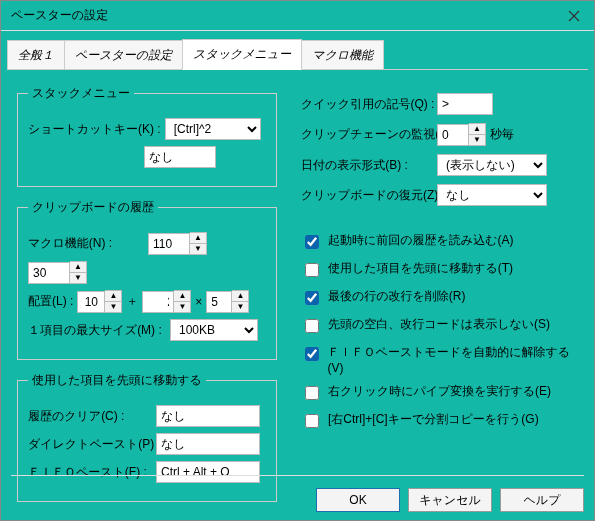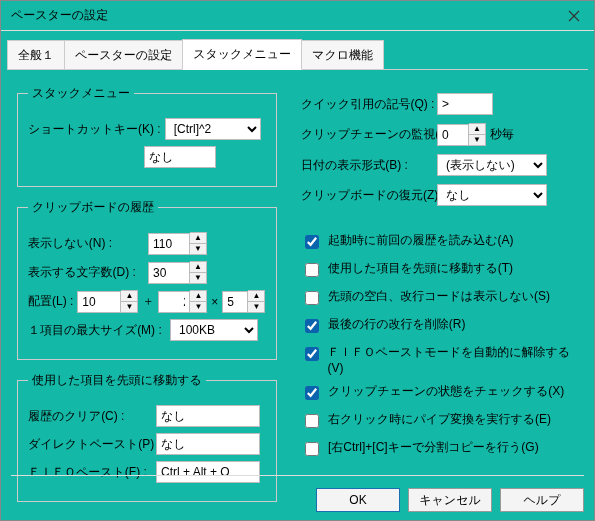--- a/index.html
+++ b/index.html
@@ -1,20 +1,20 @@
 <!DOCTYPE html>
 <html><head>
 <meta charset="utf-8">
 <style>
   * { box-sizing: border-box; font-family: "Meiryo UI","MS UI Gothic",sans-serif; font-size: 12px; }
   body { margin: 0; background:#fff; }
   .window { width:595px; height:521px; border:1px solid #888; position:relative; background:#14b8a6; }
   .titlebar { height:30px; display:flex; align-items:center; justify-content:space-between; padding:0 0 0 10px; border-bottom:1px solid #ddd; }
   .titlebar .close { width:40px; height:30px; display:flex; align-items:center; justify-content:center; cursor:pointer; }
-  .tabs { display:flex; align-items:flex-end; margin:8px 6px 0 6px; }
+  .tabs { display:flex; align-items:flex-end; margin:8px 6px 0 6px;font-style:italic; }
   .tab { padding:6px 10px; border:1px solid #ccc; border-bottom:none; background:#f6f6f6; margin-right:-1px; position:relative; cursor:pointer; }
   .tab.active { background:#fff; border-bottom:1px solid #fff; z-index:2; }
   .tabline { height:1px; background:#ccc; margin:0 6px; position:relative; top:-1px; z-index:1; }
   .content { position:relative; padding:14px 16px 8px 16px; }
   fieldset { border:1px solid #ccc; padding:10px 10px 12px 10px; margin:0 0 12px 0; }
   legend { padding:0 4px; }
   .row { display:flex; align-items:center; margin:6px 0; gap:4px; }
   .lbl { white-space:nowrap; }
   select, input[type=text] { height:22px; border:1px solid #bbb; background:#fff; padding:0 4px; }
   select { padding-right:4px; }
@@ -64,43 +64,42 @@
           <select style="width:96px"><option>[Ctrl]^2</option></select>
         </div>
         <div class="row">
           <input type="text" readonly="" class="readonly" style="width: 72px; margin-left: 116px;" value="なし">
         </div>
       </fieldset>
 
       <fieldset>
         <legend>クリップボードの履歴</legend>
         <div class="row">
-          <span class="lbl" style="width:116px">表示しない(N) :</span>
+          <span class="lbl" style="width:116px">マクロ機能(N) :</span>
           <div class="spinner">
             <input type="text" value="110" style="">
             <div class="btns">
                 <div>▲</div>
                 <div>▼</div>
               </div>
           </div>
         </div>
         <div class="row">
-          <span class="lbl" style="width:116px">表示する文字数(D) :</span>
           <div class="spinner">
             <input type="text" value="30" style="">
             <div class="btns">
                 <div>▲</div>
                 <div>▼</div>
               </div>
           </div>
         </div>
         <div class="row">
           <span class="lbl">配置(L) :</span>
           <div class="spinner">
-              <input style="width: 44px;" type="text" value="10">
+              <input style="width: 28px; text-align: center;" type="text" value="10">
               <div class="btns">
                 <div>▲</div>
                 <div>▼</div>
               </div>
             </div>
           <span>＋</span>
           <div class="spinner">
               <input style="width: 32px; padding-left: 24px;" type="text" value="20">
               <div class="btns">
                 <div>▲</div>
@@ -167,34 +166,30 @@
       <div style="height:10px"></div>
       <label class="check">
           <input type="checkbox" checked="" style="">
           <span>起動時に前回の履歴を読み込む(A)</span>
         </label>
       <label class="check">
           <input type="checkbox" style="">
           <span>使用した項目を先頭に移動する(T)</span>
         </label>
       <label class="check">
-          <input type="checkbox" style="">
-          <span>先頭の空白、改行コードは表示しない(S)</span>
-        </label>
-      <label class="check">
           <input type="checkbox" checked="" style="">
           <span>最後の行の改行を削除(R)</span>
         </label>
       <label class="check">
+          <input type="checkbox" style="">
+          <span>先頭の空白、改行コードは表示しない(S)</span>
+        </label>
+      <label class="check">
           <input type="checkbox" checked="" style="">
           <span>ＦＩＦＯペーストモードを自動的に解除する(V)</span>
-        </label>
-      <label class="check">
-          <input type="checkbox" checked="" style="">
-          <span>クリップチェーンの状態をチェックする(X)</span>
         </label>
       <label class="check">
           <input type="checkbox" style="">
           <span>右クリック時にパイプ変換を実行する(E)</span>
         </label>
       <label class="check">
           <input type="checkbox" style="">
           <span>[右Ctrl]+[C]キーで分割コピーを行う(G)</span>
         </label>
     </div>

